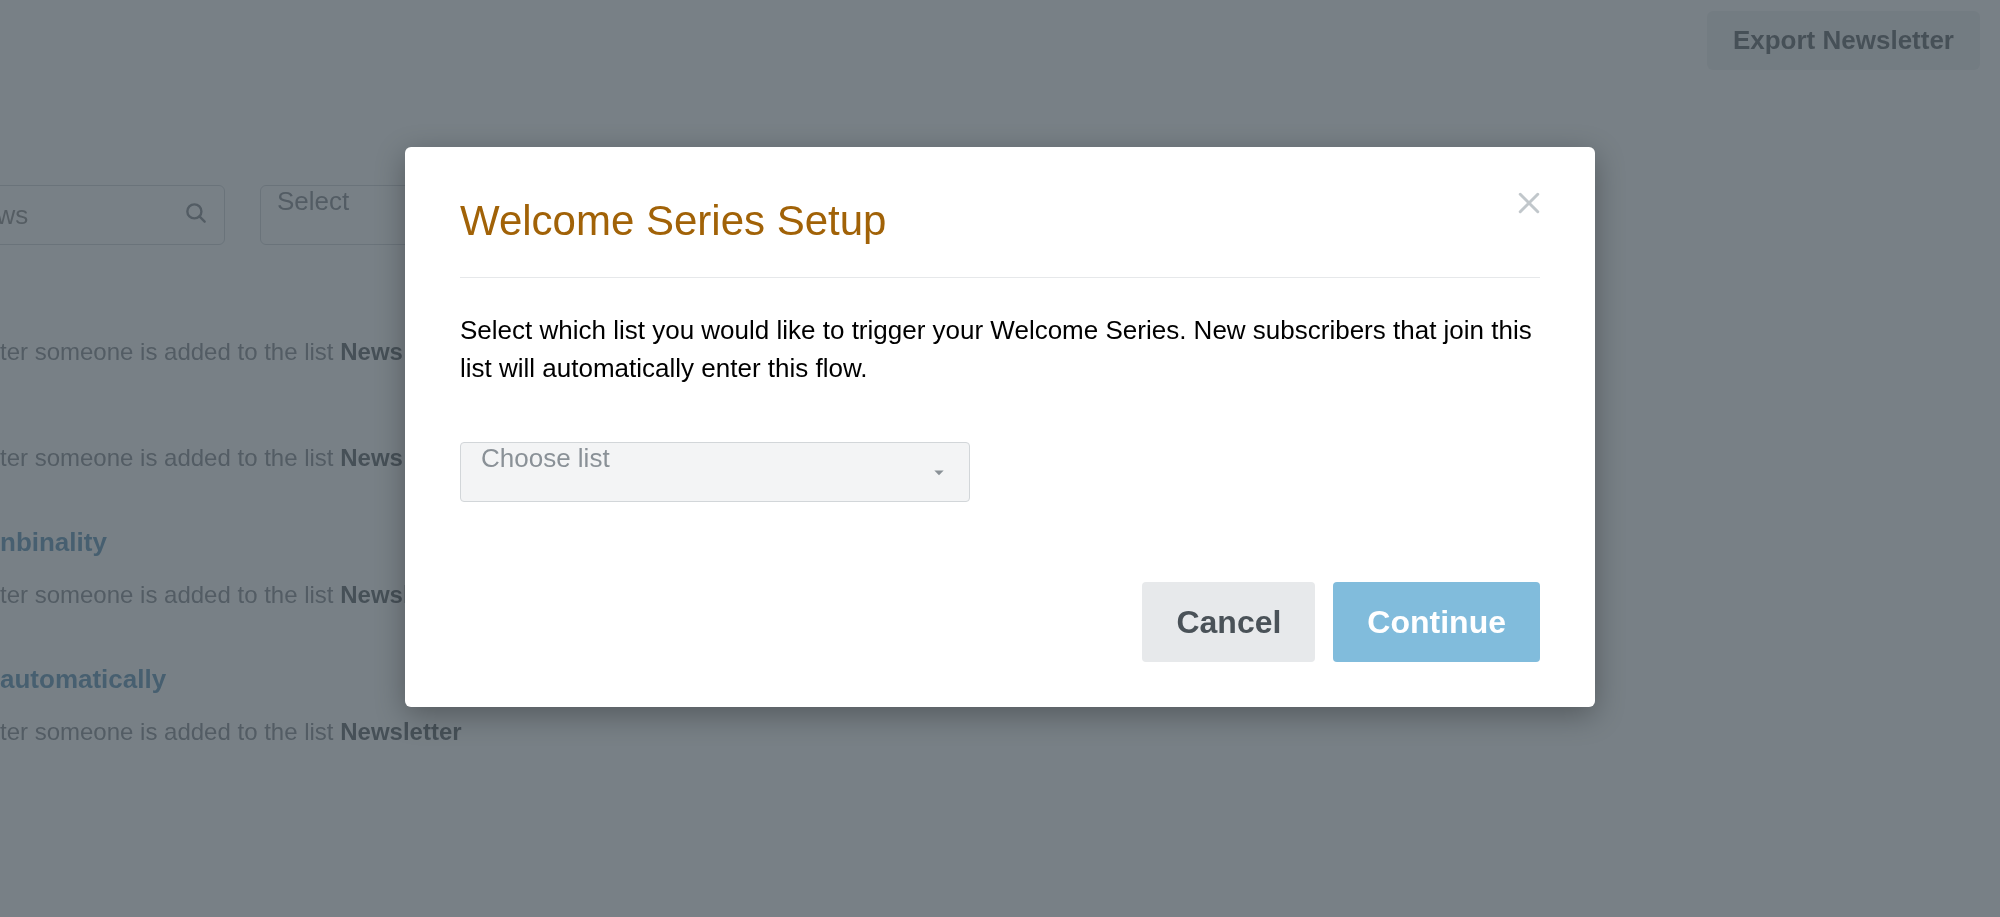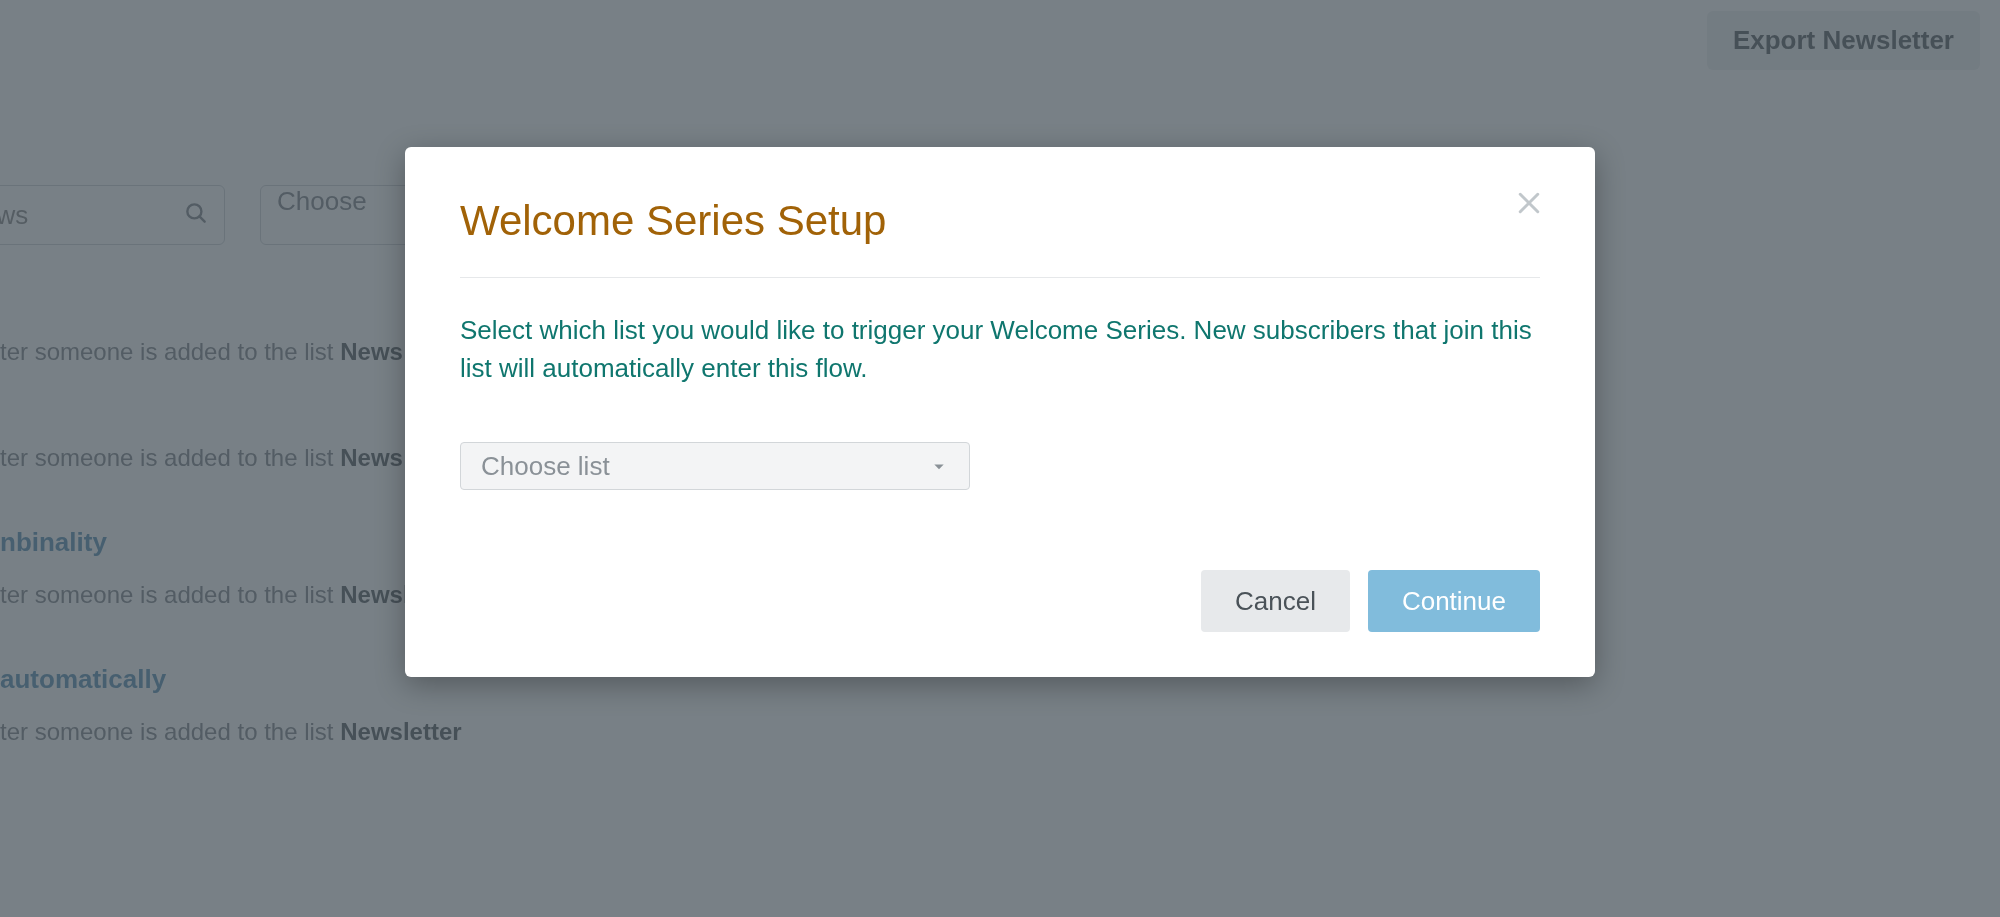--- a/index.html
+++ b/index.html
@@ -132,56 +132,56 @@
       padding-bottom: 32px;
     }
     .modal-divider {
       border: none;
       border-top: 1px solid #e6e8ea;
       margin-bottom: 34px;
     }
     .modal-desc {
       font-size: 26px;
       line-height: 1.45;
-      color: #0f766e;
+      color: #000000;
       margin-bottom: 55px;
     }
     .choose-list-select {
       width: 510px;
-      height: 48px;
+      height: 60px;
       border: 1px solid #d2d6d9;
       background: #f3f4f5;
       color: #8a9197;
       font-size: 26px;
       padding: 0 55px 0 20px;
       border-radius: 4px;
       position: relative;
       display: flex;
-      align-items: center;
+      align-items: flex-start;
       cursor: pointer;
     }
     .choose-caret {
       position: absolute;
       right: 22px;
       top: 50%;
       transform: translateY(-50%);
       color: #8a9197;
     }
     .modal-footer {
       display: flex;
       justify-content: flex-end;
       gap: 18px;
       margin-top: 80px;
     }
     .btn {
       border: none;
-      font-size: 26px;
-      font-weight: 400;
+      font-size: 32px;
+      font-weight: 700;
       padding: 0 34px;
-      height: 62px;
+      height: 80px;
       border-radius: 4px;
       cursor: pointer;
     }
     .btn-cancel {
       background: #e7e9eb;
       color: #4a5258;
     }
     .btn-continue {
       background: #81bcdc;
       color: #ffffff;
@@ -198,21 +198,21 @@
   <div class="filter-row">
     <div class="search-wrapper">
       <input class="search-input" placeholder="ows" style="">
       <span class="search-icon">
         <svg width="26" height="26" viewBox="0 0 24 24" fill="none" stroke="currentColor" stroke-width="2.2" stroke-linecap="round">
             <circle cx="10.5" cy="10.5" r="6.5"></circle>
             <line x1="20" y1="20" x2="15.2" y2="15.2"></line>
           </svg>
       </span>
     </div>
-    <div class="select-secondary">Choose</div>
+    <div class="select-secondary">Select</div>
   </div>
 
   <div class="flow-list">
     <div class="flow-item">
       <a class="flow-title-link"></a>
       <div class="flow-desc">
         <span>ter someone is added to the list </span><strong>News</strong>
       </div>
     </div>
     <div class="flow-item">

